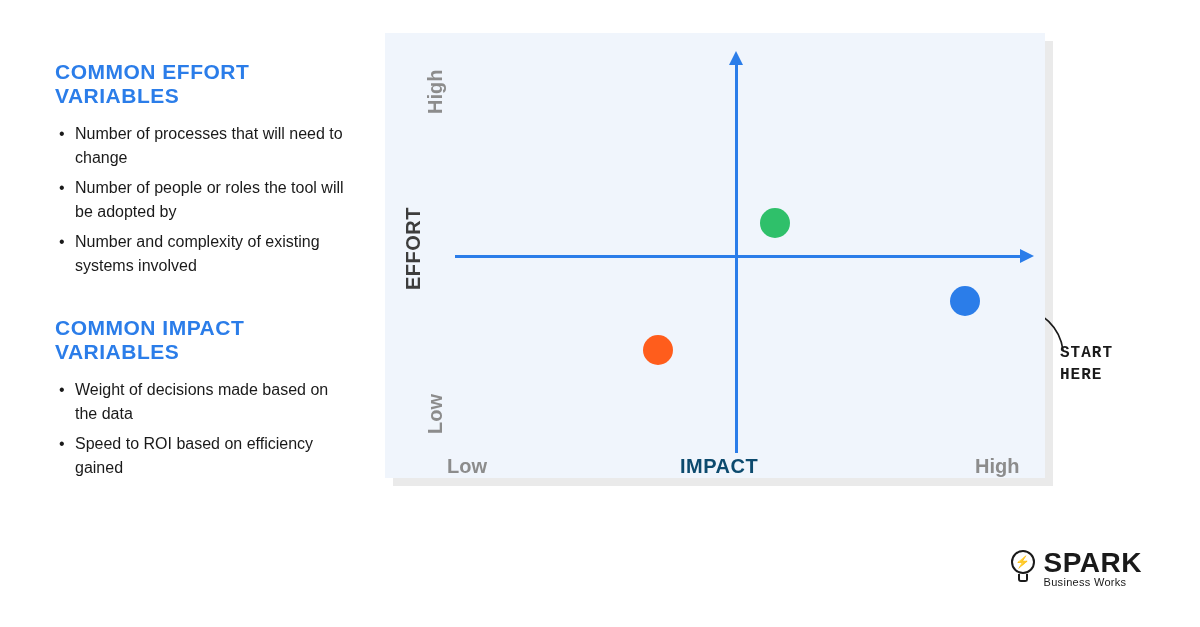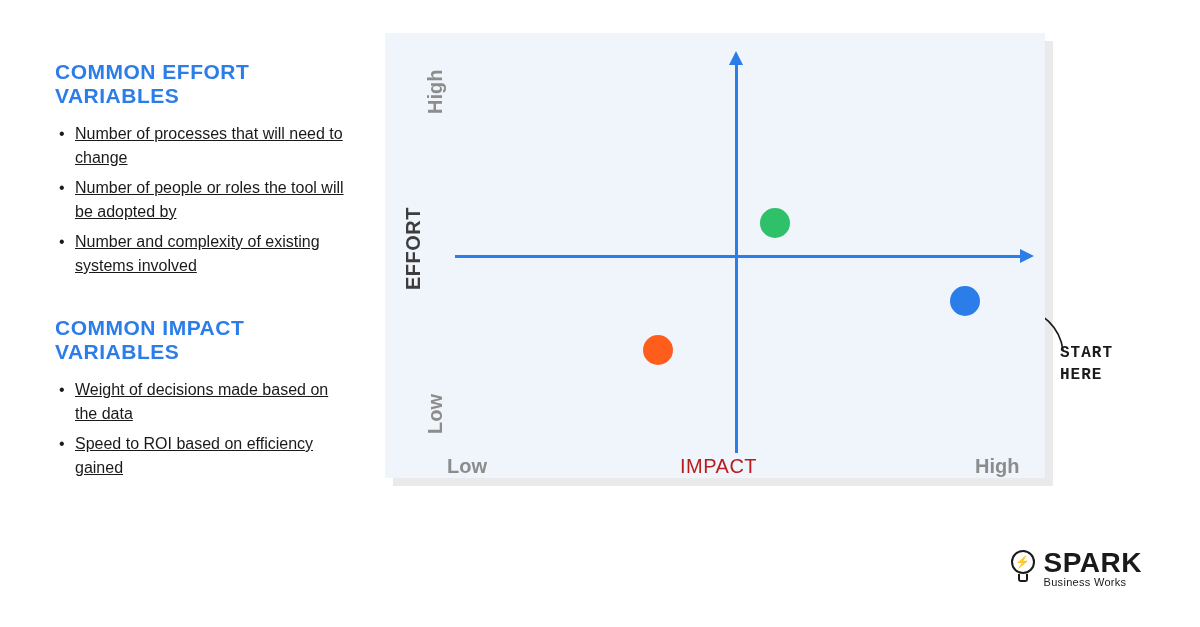--- a/index.html
+++ b/index.html
@@ -23,21 +23,20 @@
       font-weight: 700;
       letter-spacing: 0.5px;
       margin-bottom: 14px;
     }
     .bullet-list {
       list-style: none;
       margin-bottom: 38px;
       color: #1a1a1a;
       font-size: 16px;
       line-height: 1.5;
-      text-decoration: underline;
     }
     .bullet-list li {
       position: relative;
       padding-left: 20px;
       margin-bottom: 6px;
     }
     .bullet-list li::before {
       content: "•";
       position: absolute;
       left: 4px;
@@ -104,22 +103,22 @@
       left: 344px; top: 18px;
       width: 0; height: 0;
       border-bottom: 14px solid #2b7de9;
       border-left: 7px solid transparent;
       border-right: 7px solid transparent;
     }
     .axis-label-impact {
       position: absolute;
       left: 295px; top: 422px;
       font-size: 20px;
-      font-weight: 400;
-      color: #b91c1c;
+      font-weight: 700;
+      color: #0c4a6e;
       letter-spacing: 0.5px;
       text-align: center;
     }
     .axis-label-effort {
       position: absolute;
       left: 17px; top: 257px;
       font-size: 20px;
       font-weight: 700;
       color: #3d3d3d;
       letter-spacing: 0.5px;

